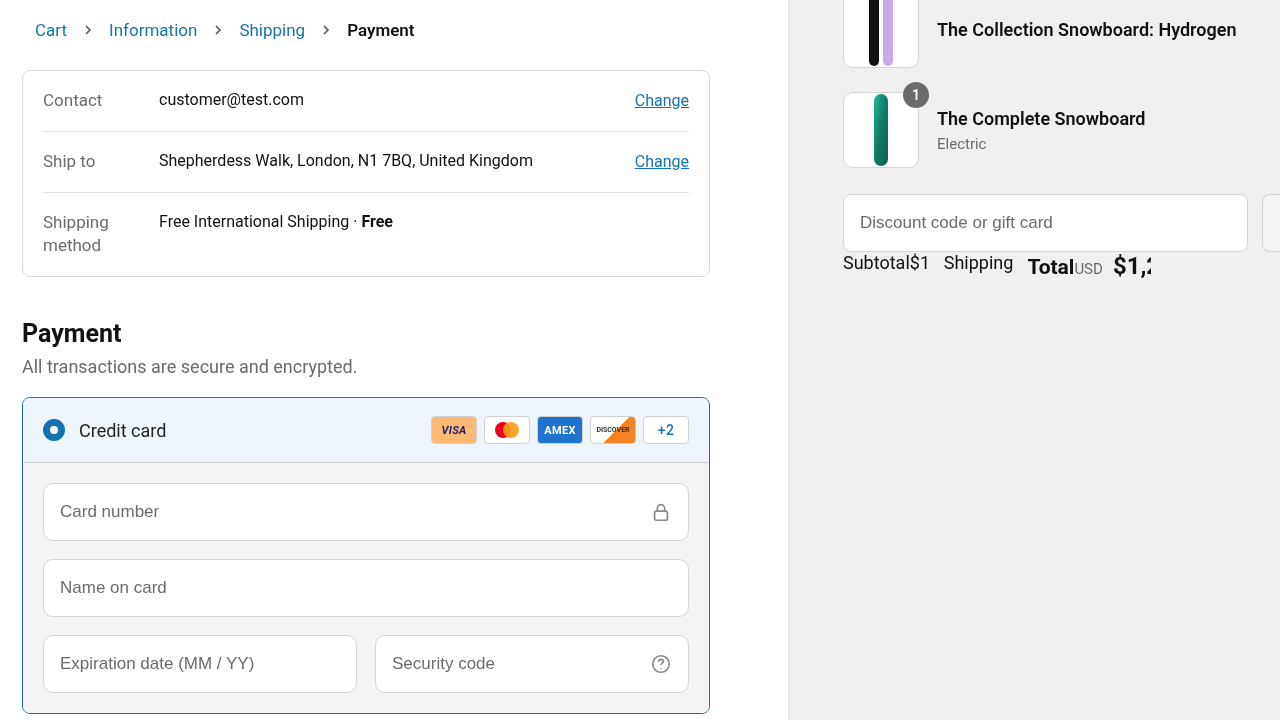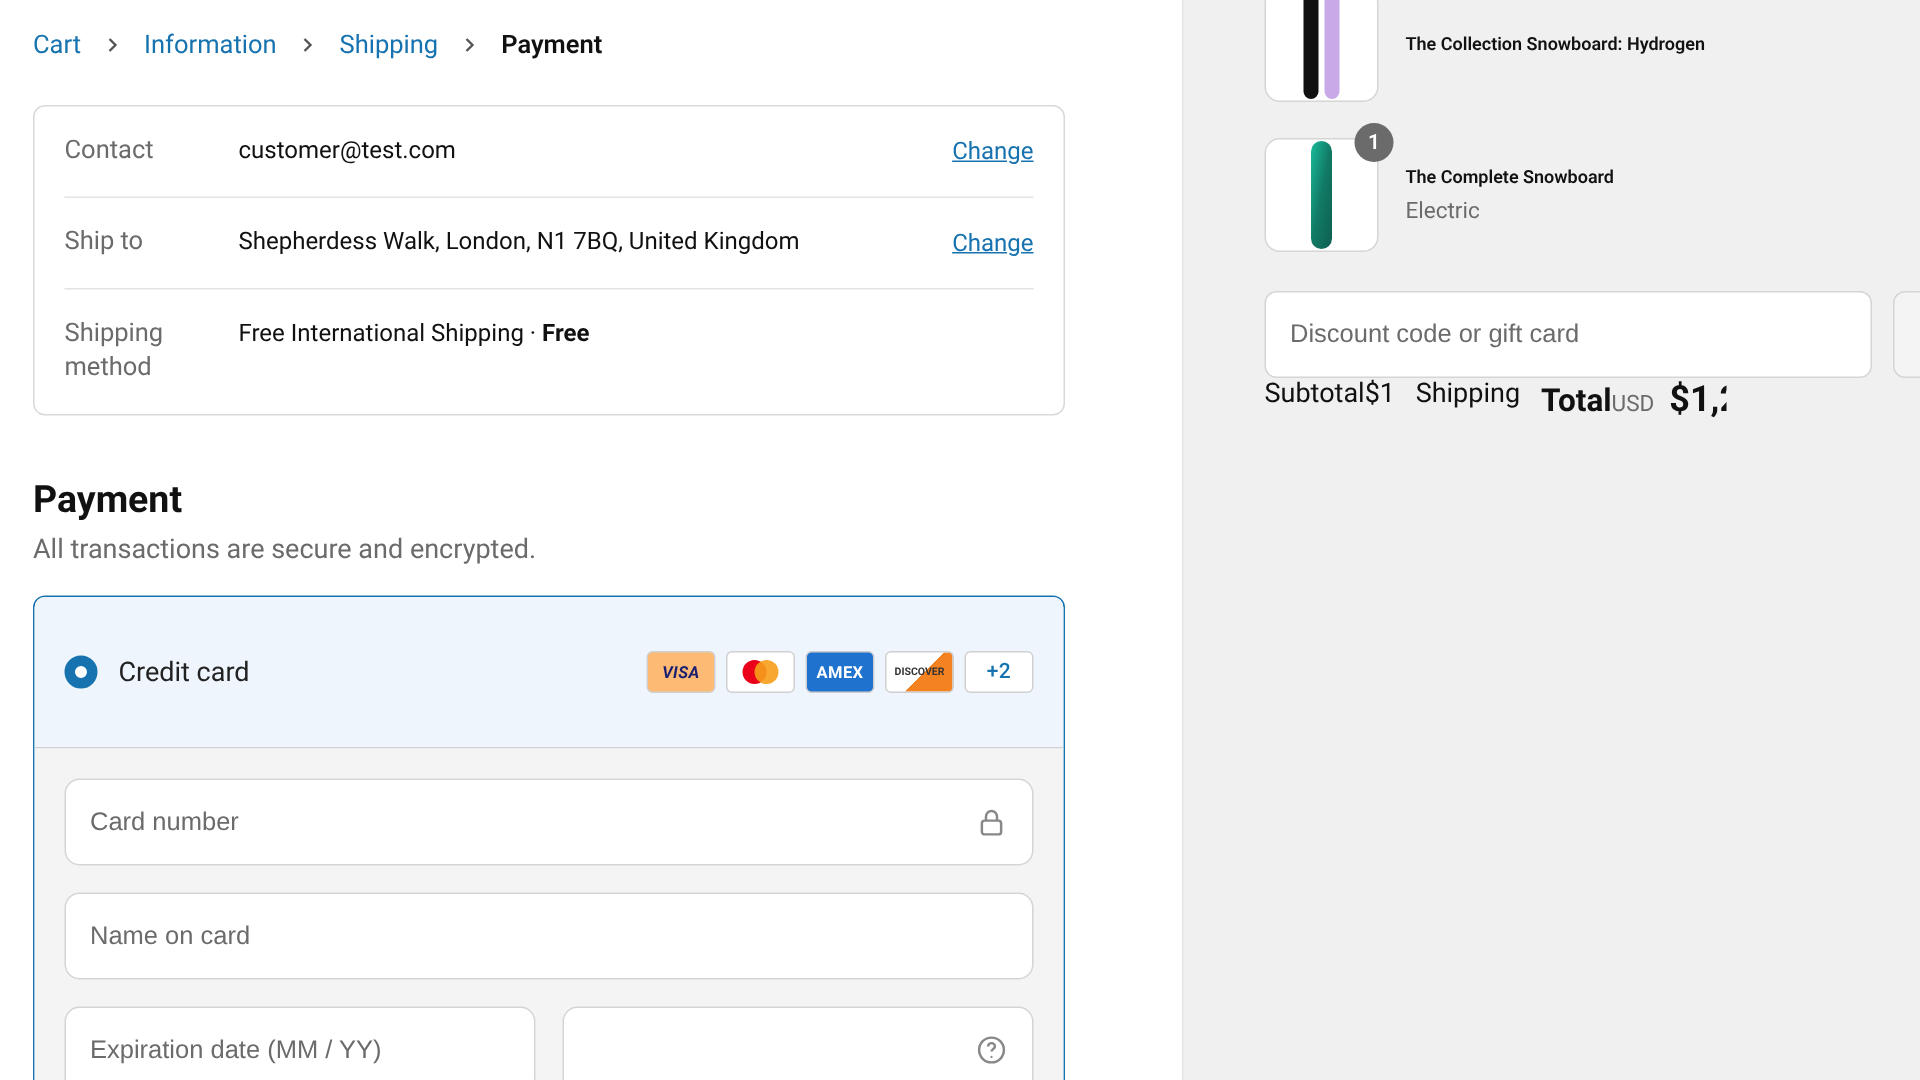--- a/index.html
+++ b/index.html
@@ -2,41 +2,41 @@
 <html><head>
 <meta charset="utf-8">
 <style>
   * { box-sizing: border-box; margin: 0; padding: 0; }
   html, body { width: 1280px; height: 720px; overflow: hidden; font-family: -apple-system, BlinkMacSystemFont, "Segoe UI", Roboto, Helvetica, Arial, sans-serif; color: #111; }
   .page { display: flex; width: 1280px; height: 720px; }
   .main { width: 788px; padding: 20px 0 0 22px; background: #fff; }
   .sidebar { flex: 1; background: #f0f0f0; padding: 0 0 0 54px; position: relative; border-left: 1px solid #e5e5e5; }
 
   
-  .breadcrumb { display: flex; align-items: center; gap: 16px; font-size: 17px; margin-bottom: 30px; }
+  .breadcrumb { display: flex; align-items: center; gap: 16px; font-size: 17px; margin-bottom: 30px; margin-left: 13px; }
   .breadcrumb a { color: #1773b0; text-decoration: none; }
   .breadcrumb .current { color: #111; font-weight: 600; }
   .breadcrumb .chev { color: #555; }
   .chev svg { width: 10px; height: 10px; display: block; }
 
   
   .review-box { border: 1px solid #d9d9d9; border-radius: 8px; width: 688px; padding: 0 20px; }
   .review-row { display: flex; align-items: flex-start; padding: 18px 0; }
   .review-row + .review-row { border-top: 1px solid #e3e3e3; }
   .rv-label { width: 116px; color: #6b6b6b; font-size: 17px; line-height: 1.4; }
   .rv-value { flex: 1; font-size: 16px; color: #111; line-height: 1.4; }
   .rv-change { color: #1773b0; font-size: 16px; text-decoration: underline; cursor: pointer; white-space: nowrap; padding-top: 2px; }
 
   
   .section-heading { font-size: 25px; font-weight: 700; margin-top: 42px; }
   .section-sub { color: #6b6b6b; font-size: 18px; margin-top: 8px; margin-bottom: 20px; }
 
   
   .pay-block { width: 688px; border: 1px solid #1773b0; border-radius: 8px; overflow: hidden; }
-  .pay-header { display: flex; align-items: center; background: #eef5fc; padding: 36px 20px; border-bottom: 1px solid #d0d0d0; }
+  .pay-header { display: flex; align-items: center; background: #eef5fc; padding: 18px 20px; border-bottom: 1px solid #d0d0d0; }
   .radio { width: 22px; height: 22px; border-radius: 50%; border: 7px solid #1773b0; background: #fff; margin-right: 14px; flex-shrink: 0; }
   .pay-label { font-size: 18px; flex: 1; color: #222; }
   .card-icons { display: flex; gap: 7px; }
   .card-ic { width: 46px; height: 28px; border-radius: 4px; display: flex; align-items: center; justify-content: center; font-size: 11px; font-weight: 700; letter-spacing: 0.3px; background: #fff; border: 1px solid #d0d0d0; }
   .visa { background:#fdba74; color:#1a1f71; font-style: italic; }
   .mc { background:#fff; }
   .mc-inner { position: relative; width: 24px; height: 16px; }
   .mc-inner::before { content:""; position:absolute; left:0; top:0; width:16px; height:16px; background:#eb001b; border-radius:50%; }
   .mc-inner::after { content:""; position:absolute; right:0; top:0; width:16px; height:16px; background:#f79e1b; border-radius:50%; opacity:0.9; }
   .amex { background:#1f72cd; color:#fff; }
@@ -50,21 +50,21 @@
   .field-icon { color: #888; position: absolute; right: 16px; top: 50%; transform: translateY(-50%); }
   .field-icon svg { width: 22px; height: 22px; display:block; }
   .field-row { display: flex; gap: 18px; }
   .field-row .field { flex: 1; }
 
   
   .cart-item { display: flex; align-items: center; padding: 12px 0; gap: 18px; }
   .thumb-wrap { position: relative; }
   .thumb { width: 76px; height: 76px; border: 1px solid #d5d5d5; border-radius: 10px; background: #fff; display:flex; align-items:center; justify-content:center; overflow:hidden; }
   .qty-badge { position: absolute; top: -10px; right: -10px; width: 26px; height: 26px; border-radius: 50%; background: #6b6b6b; color: #fff; font-size: 14px; display: flex; align-items: center; justify-content: center; font-weight: 600; }
-  .item-title { font-size: 12px; font-weight: 600; color: #111; line-height: 1.3; }
+  .item-title { font-size: 18px; font-weight: 600; color: #111; line-height: 1.3; }
   .item-variant { font-size: 15px; color: #6b6b6b; margin-top: 4px; }
 
   .discount-row { margin-top: 14px; display:flex; gap:14px; }
   .discount-input { flex:1; min-width:0; background: #fff; border: 1px solid #d5d5d5; border-radius: 8px; height: 58px; display: flex; align-items: center; padding: 0 16px; }
   .discount-input input { border:none; outline:none; width:100%; font-size:17px; background:transparent; }
   .discount-input input::placeholder { color:#6b6b6b; }
   .apply-btn-frag { width: 18px; height:58px; border-top:1px solid #d5d5d5; border-bottom:1px solid #d5d5d5; border-left:1px solid #d5d5d5; border-radius: 8px 0 0 8px; background:#f4f4f4; }
 
   .totals { display:flex; flex-direction:row; gap: 14px; }
   .tot-row { display:flex; align-items:baseline; }
@@ -152,20 +152,21 @@
           </span>
         </div>
         <div class="field">
           <input placeholder="Name on card" style="">
         </div>
         <div class="field-row">
           <div class="field">
             <input placeholder="Expiration date (MM / YY)" style="">
           </div>
           <div class="field">
+            <input placeholder="Security code" style="">
             <span class="field-icon">
               <svg viewBox="0 0 24 24" fill="none" stroke="currentColor" stroke-width="1.8">
                   <circle cx="12" cy="12" r="9"></circle>
                   <path d="M9.5 9.5a2.5 2.5 0 0 1 5 0c0 1.6-2.5 1.8-2.5 3.5"></path>
                   <circle cx="12" cy="17" r="0.8" fill="currentColor" stroke="none"></circle>
                 </svg>
             </span>
           </div>
         </div>
       </div>

